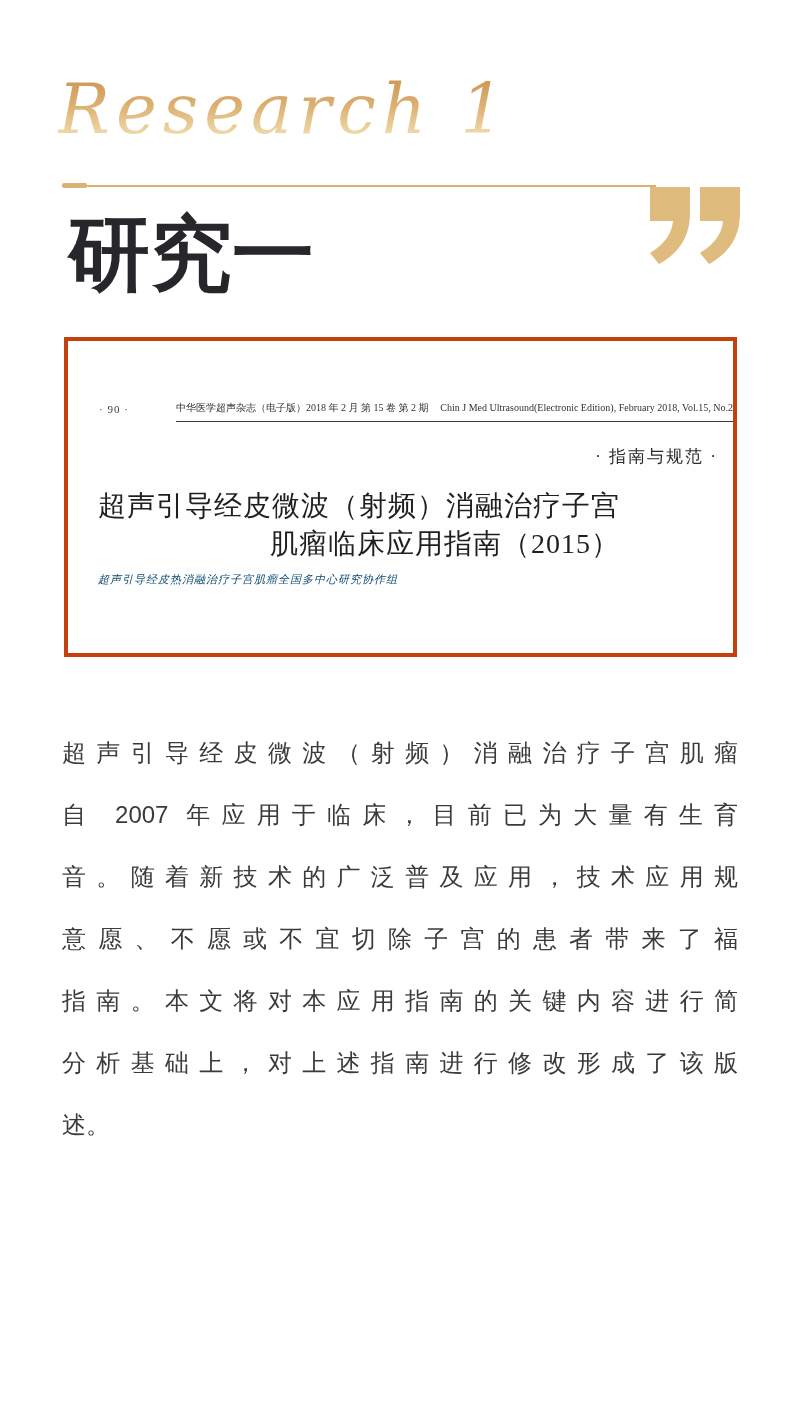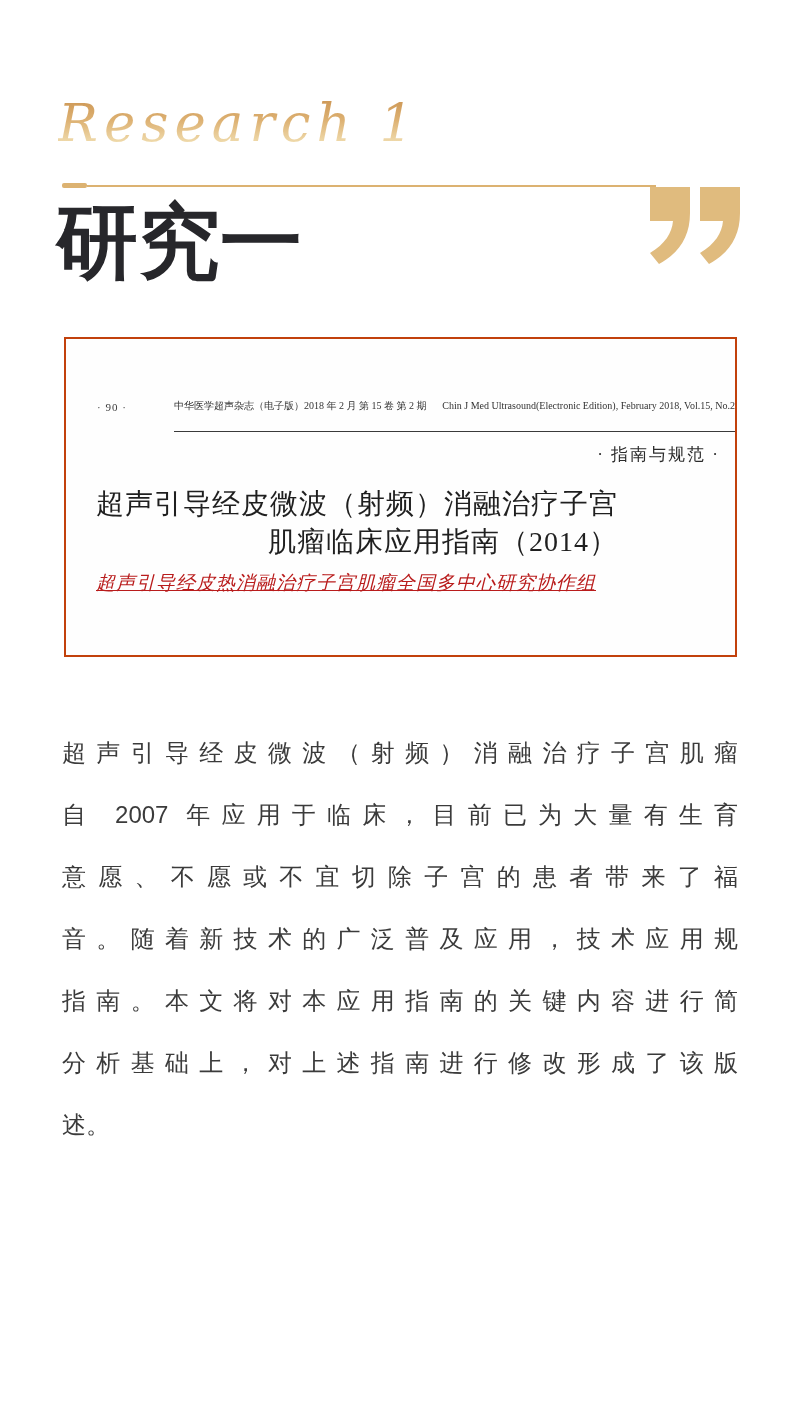--- a/index.html
+++ b/index.html
@@ -13,24 +13,24 @@
     height: 1402px;
     background: #ffffff;
     overflow: hidden;
     font-family: "Liberation Sans", sans-serif;
   }
 
   
   .eyebrow {
     position: absolute;
     left: 58px;
-    top: 94px;
+    top: 72px;
     font-family: "DejaVu Serif", "Liberation Serif", serif;
     font-style: italic;
-    font-size: 53px;
+    font-size: 69px;
     line-height: 1.1;
     letter-spacing: 6px;
     background: linear-gradient(180deg, #c9914f 0%, #ddb172 45%, #f0dcae 85%, #f8eed8 100%);
     -webkit-background-clip: text;
     background-clip: text;
     color: transparent;
     white-space: nowrap;
   }
   .accent-rule {
     position: absolute;
@@ -74,21 +74,21 @@
   }
 
   
   .journal-card {
     position: absolute;
     left: 64px;
     top: 337px;
     width: 673px;
     height: 320px;
     background: #fefefe;
-    border: 2px solid #c2410c;
+    border: 4px solid #c2410c;
     box-sizing: border-box;
     font-family: "Liberation Serif", "DejaVu Serif", serif;
     color: #2e2e2e;
   }
   .jc-pagenum {
     position: absolute;
     left: 31px;
     top: 62px;
     font-size: 11px;
     letter-spacing: 1px;
@@ -99,21 +99,21 @@
     position: absolute;
     left: 108px;
     right: 0px;
     top: 60px;
     display: flex;
     justify-content: space-between;
     align-items: baseline;
     gap: 10px;
     font-size: 10px;
     white-space: nowrap;
-    padding-bottom: 18px;
+    padding-bottom: 6px;
     border-bottom: 1px solid #3a3a3a;
     overflow: hidden;
     color: #333333;
   }
   .jc-section-label {
     position: absolute;
     right: 15px;
     top: 104px;
     font-size: 17px;
     letter-spacing: 2px;
@@ -128,26 +128,25 @@
     font-size: 28px;
     line-height: 38px;
     letter-spacing: 1px;
     color: #1f1f1f;
     text-align: right;
   }
   .jc-authors {
     position: absolute;
     left: 30px;
     top: 231px;
-    font-size: 19px;
+    font-size: 11px;
     font-style: italic;
     letter-spacing: 1px;
-    color: #b91c1c;
-    white-space: nowrap;
-    text-decoration: underline;
+    color: #0c4a6e;
+    white-space: nowrap;
   }
 
   
   .body-text {
     position: absolute;
     left: 62px;
     top: 722px;
     width: 676px;
     color: #3b3b3b;
     font-size: 24px;
@@ -170,46 +169,46 @@
 
 <div class="page">
 
   <div class="eyebrow">Research 1</div>
 
   <div class="accent-rule">
     <span class="dash"></span>
     <span class="thin"></span>
   </div>
 
-  <h1 class="section-title" style="margin:0;">研究一</h1>
+  <h1 class="section-title" style="margin:12px;">研究一</h1>
 
   <svg class="quote-mark" viewBox="0 0 92 77" xmlns="http://www.w3.org/2000/svg">
     <g fill="#e0bb7e">
       <path d="M0 0 H40 V26 C40 50 29 66 9 77 L0 66 C15 57 22 46 23 34 H0 Z"></path>
       <path d="M50 0 H90 V26 C90 50 79 66 59 77 L50 66 C65 57 72 46 73 34 H50 Z"></path>
     </g>
   </svg>
 
   <div class="journal-card">
     <div class="jc-pagenum">· 90 ·</div>
     <div class="jc-journal-line">
       <span>中华医学超声杂志（电子版）2018 年 2 月  第 15 卷  第 2 期</span>
       <span>Chin J Med Ultrasound(Electronic Edition), February 2018, Vol.15, No.2</span>
     </div>
     <div class="jc-section-label">· 指南与规范 ·</div>
     <div class="jc-title">
       <div>超声引导经皮微波（射频）消融治疗子宫</div>
-      <div>肌瘤临床应用指南（2014）</div>
+      <div>肌瘤临床应用指南（2015）</div>
     </div>
     <div class="jc-authors">超声引导经皮热消融治疗子宫肌瘤全国多中心研究协作组</div>
   </div>
 
   <div class="body-text">
     <div class="body-line">超声引导经皮微波（射频）消融治疗子宫肌瘤</div>
     <div class="body-line">自 2007 年应用于临床，目前已为大量有生育</div>
+    <div class="body-line">音。随着新技术的广泛普及应用，技术应用规</div>
     <div class="body-line">意愿、不愿或不宜切除子宫的患者带来了福</div>
-    <div class="body-line">音。随着新技术的广泛普及应用，技术应用规</div>
     <div class="body-line">指南。本文将对本应用指南的关键内容进行简</div>
     <div class="body-line">分析基础上，对上述指南进行修改形成了该版</div>
     <div class="body-line last">述。</div>
   </div>
 
 </div>
 
 </body></html>

